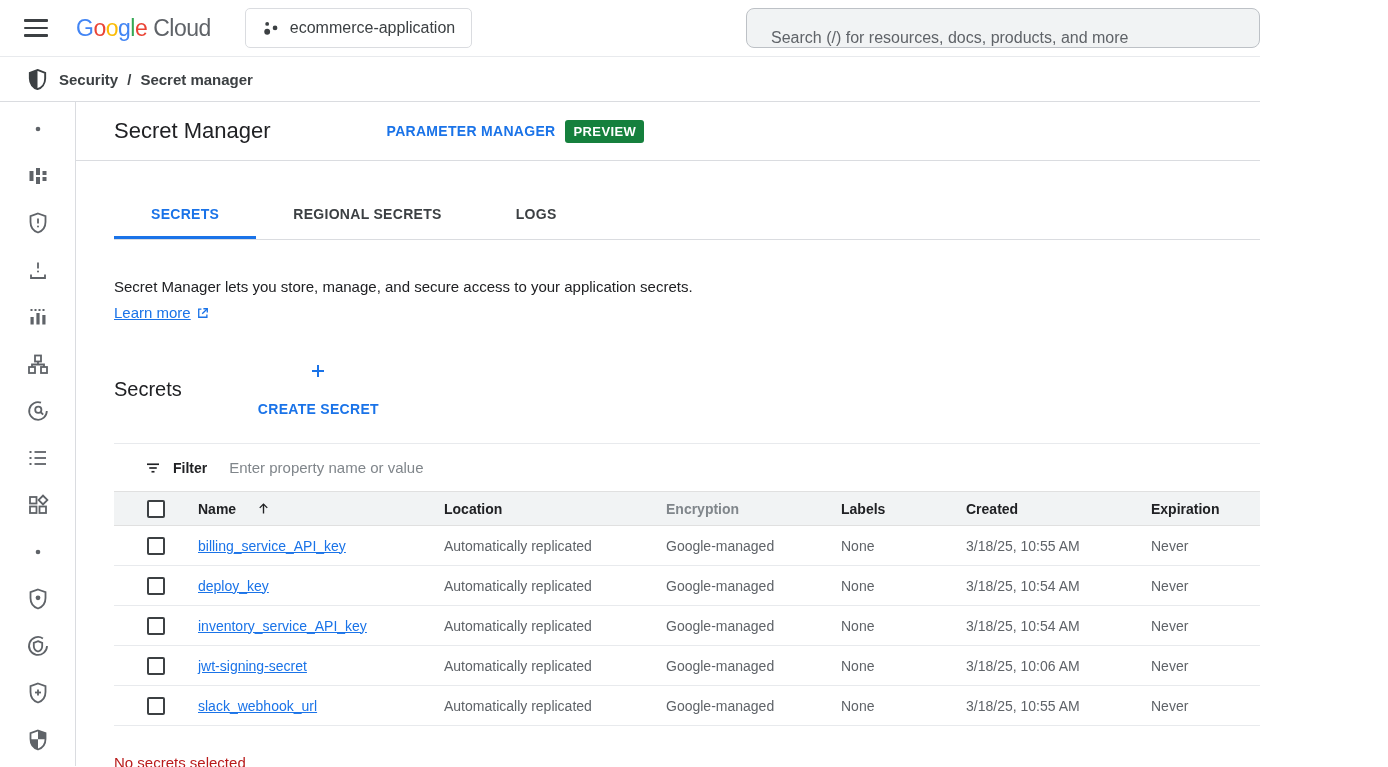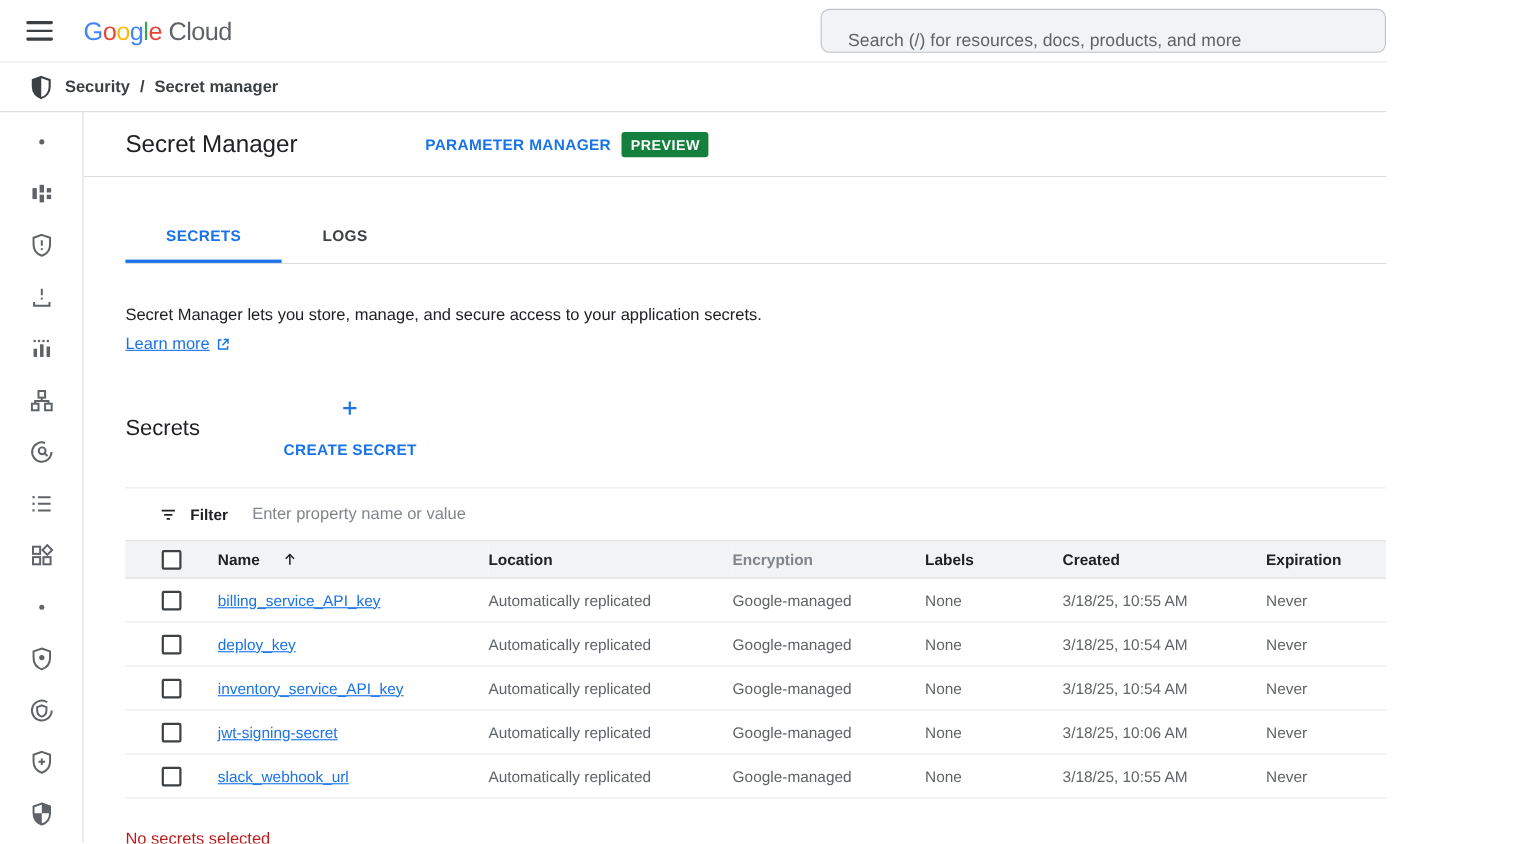--- a/index.html
+++ b/index.html
@@ -76,20 +76,28 @@
   <header class="topbar">
     <button class="hamburger" aria-label="menu">
       <span></span>
       <span></span>
       <span></span>
     </button>
     <div class="logo">
       <span class="gword"><span class="l0">G</span><span class="l1">o</span><span class="l2">o</span><span class="l3">g</span><span class="l4">l</span><span class="l5">e</span></span>
       <span class="cloud">Cloud</span>
     </div>
+    <button class="project-btn">
+      <svg width="18" height="18" viewBox="0 0 16 16">
+        <circle cx="4.6" cy="4.4" r="1.7" fill="#3c4043"></circle>
+        <circle cx="4.6" cy="11.3" r="2.6" fill="#3c4043"></circle>
+        <circle cx="11.6" cy="7.9" r="2.1" fill="#3c4043"></circle>
+      </svg>
+      <span>ecommerce-application</span>
+    </button>
     <div class="searchbox">
       <input type="text" placeholder="Search (/) for resources, docs, products, and more" style="">
     </div>
   </header>
 
   <nav class="crumbbar">
     <svg width="23" height="23" viewBox="0 0 24 24">
       <path d="M12 2 L20 5 V11 C20 16.5 16.6 20.7 12 22 C7.4 20.7 4 16.5 4 11 V5 Z" fill="#fff" stroke="#3c4043" stroke-width="2"></path>
       <path d="M12 2 L4 5 V11 C4 16.5 7.4 20.7 12 22 Z" fill="#3c4043"></path>
     </svg>
@@ -212,20 +220,21 @@
 
       <div class="title-row">
         <h1 class="page-title">Secret Manager</h1>
         <button class="param-link">PARAMETER MANAGER</button>
         <span class="preview-badge">PREVIEW</span>
       </div>
       <hr class="title-divider">
 
       <div class="tabs">
         <button class="tab active">SECRETS</button>
+        <button class="tab">REGIONAL SECRETS</button>
         <button class="tab">LOGS</button>
       </div>
 
       <div class="desc">
         <span>Secret Manager lets you store, manage, and secure access to your application secrets.</span><br>
         <a class="learn-more">
           <span>Learn more</span>
           <svg width="14" height="14" viewBox="0 0 18 18" fill="none" stroke="#1a73e8" stroke-width="1.7">
               <path d="M7 4 H3.5 V14.5 H14 V11"></path>
               <path d="M9.5 3.5 h5 v5"></path>

